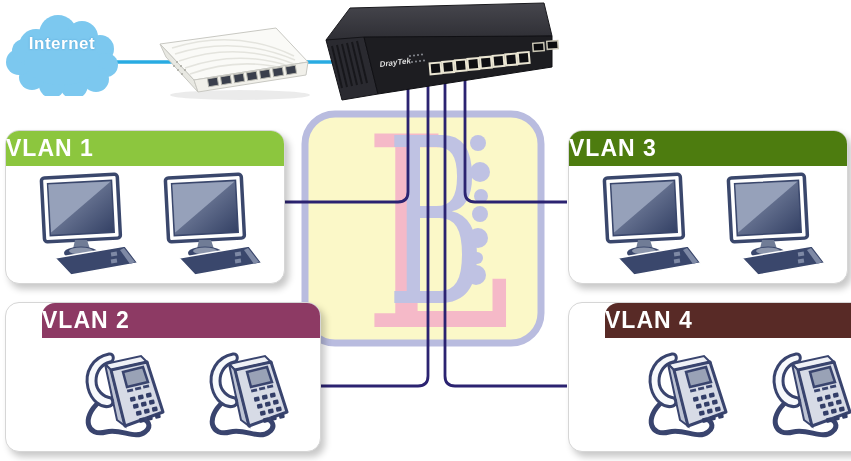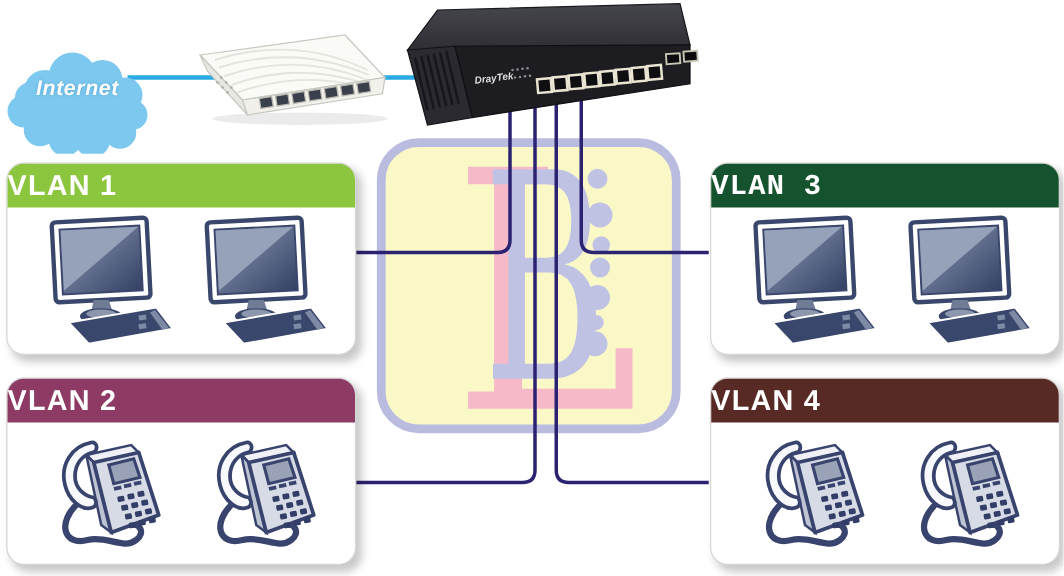--- a/index.html
+++ b/index.html
@@ -5,32 +5,32 @@
   html,body{margin:0;padding:0;background:#fff;}
   .stage{position:relative;width:851px;height:461px;background:#ffffff;overflow:hidden;
          font-family:"Liberation Sans",sans-serif;}
   .stage svg{display:block;}
   .abs{position:absolute;}
 
   
   .vlan-box{position:absolute;width:278px;background:#ffffff;border:1px solid #d6d6d6;
             border-radius:14px;box-shadow:4px 5px 7px rgba(0,0,0,.22);}
   .vlan-box.top{height:152px;}
-  .vlan-box.bottom{height:148px;}
+  .vlan-box.bottom{height:148px;padding-left:36px;}
   .vlan-header{height:35px;border-radius:13px 13px 0 0;display:flex;align-items:center;
                color:#fff;font-size:23px;font-weight:bold;letter-spacing:1px;}
   .hdr-green{background:#8CC63E;}
-  .hdr-blue{background:#14532d;font-family:Liberation Mono, monospace;}
+  .hdr-blue{background:#4d7c0f;}
   .hdr-plum{background:#8D3A64;}
   .hdr-maroon{background:#582A26;}
   .vlan-content{display:flex;justify-content:center;gap:12px;padding-top:4px;}
   .dev{width:112px;height:106px;}
 
   
-  .cloud-wrap{position:absolute;left:2px;top:31px;width:120px;height:92px;font-style:italic;}
+  .cloud-wrap{position:absolute;left:2px;top:4px;width:120px;height:92px;}
   .cloud-label{position:absolute;left:0;top:44%;width:100%;text-align:center;color:#fff;
                font-size:17px;font-weight:bold;letter-spacing:.5px;
                text-shadow:0 0 2px rgba(60,140,195,.7);transform:translateY(-50%);}
 
   
   .router-label{position:absolute;left:142px;top:0px;width:175px;text-align:center;
                 font-size:20px;font-weight:bold;color:#141414;}
 
   .wm-text{font-family:"DejaVu Serif",serif;}
 </style>

